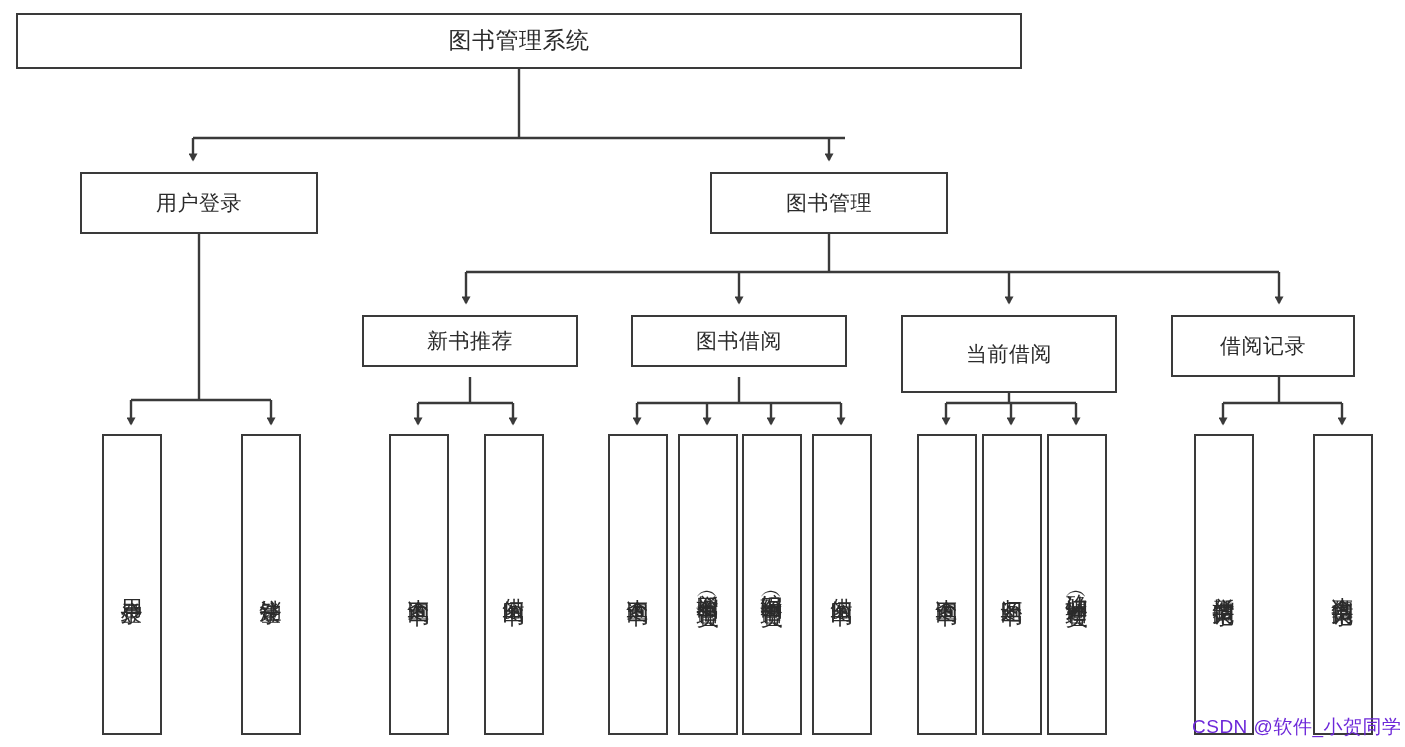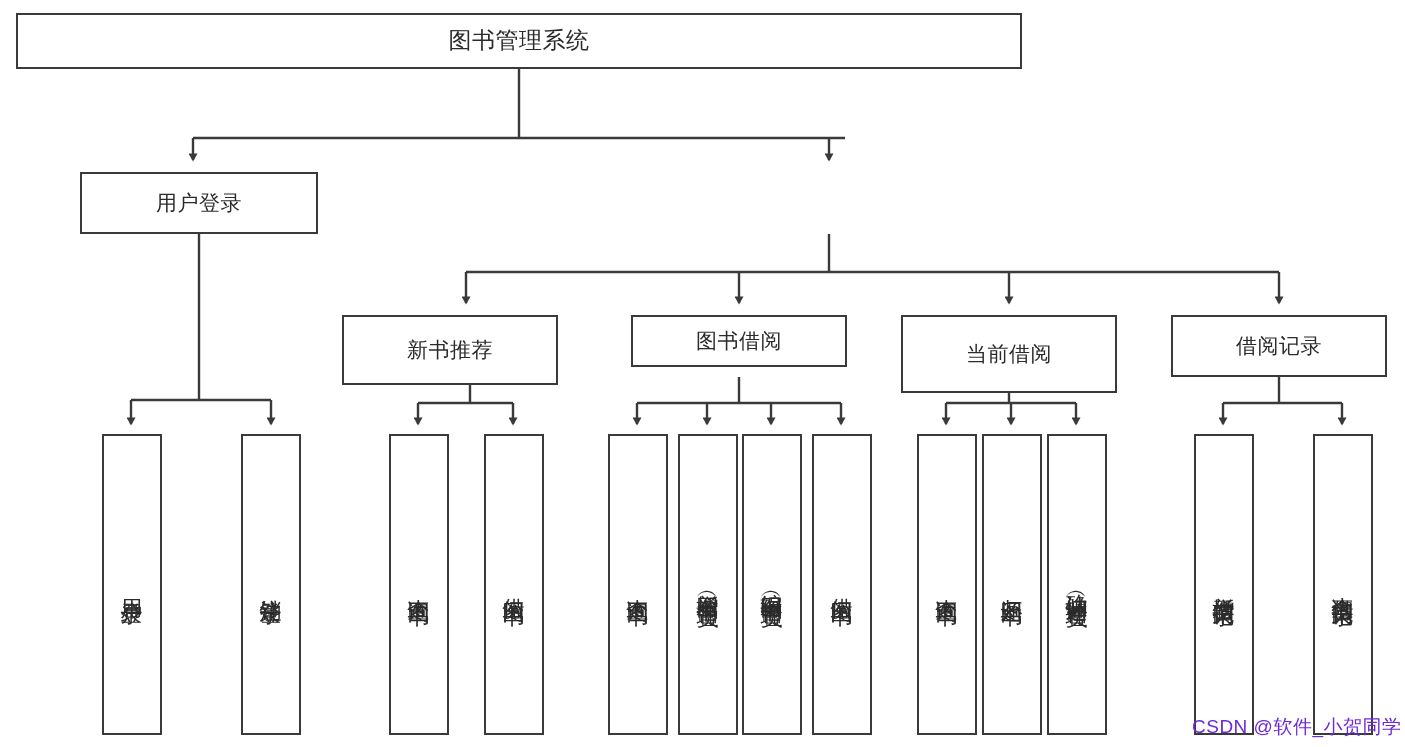--- a/index.html
+++ b/index.html
@@ -131,31 +131,34 @@
     </g>
   </svg>
 
   <div class="node node-root" style="left:16px; top:13px; width:1006px; height:56px;">
     <span class="node-label">图书管理系统</span>
   </div>
 
   <div class="node node-l2" style="left:80px; top:172px; width:238px; height:62px;">
     <span class="node-label">用户登录</span>
   </div>
-
-  <div class="node node-l3" style="left:342px; top:315px; width:216px; height:70px;">
+  <div class="node node-l2" style="left:710px; top:172px; width:238px; height:62px;">
+    <span class="node-label">图书管理</span>
+  </div>
+
+  <div class="node node-l3" style="left:362px; top:315px; width:216px; height:52px;">
     <span class="node-label">新书推荐</span>
   </div>
   <div class="node node-l3" style="left:631px; top:315px; width:216px; height:52px;">
     <span class="node-label">图书借阅</span>
   </div>
   <div class="node node-l3" style="left:901px; top:315px; width:216px; height:78px;">
     <span class="node-label">当前借阅</span>
   </div>
-  <div class="node node-l3" style="left:1171px; top:315px; width:216px; height:62px;">
+  <div class="node node-l3" style="left:1171px; top:315px; width:184px; height:62px;">
     <span class="node-label">借阅记录</span>
   </div>
 
   <div class="node node-leaf" style="left:102px; top:434px; width:60px; height:301px;">
     <span class="node-label">用户登录</span>
   </div>
   <div class="node node-leaf" style="left:241px; top:434px; width:60px; height:301px;">
     <span class="node-label">注销登录</span>
   </div>
 

